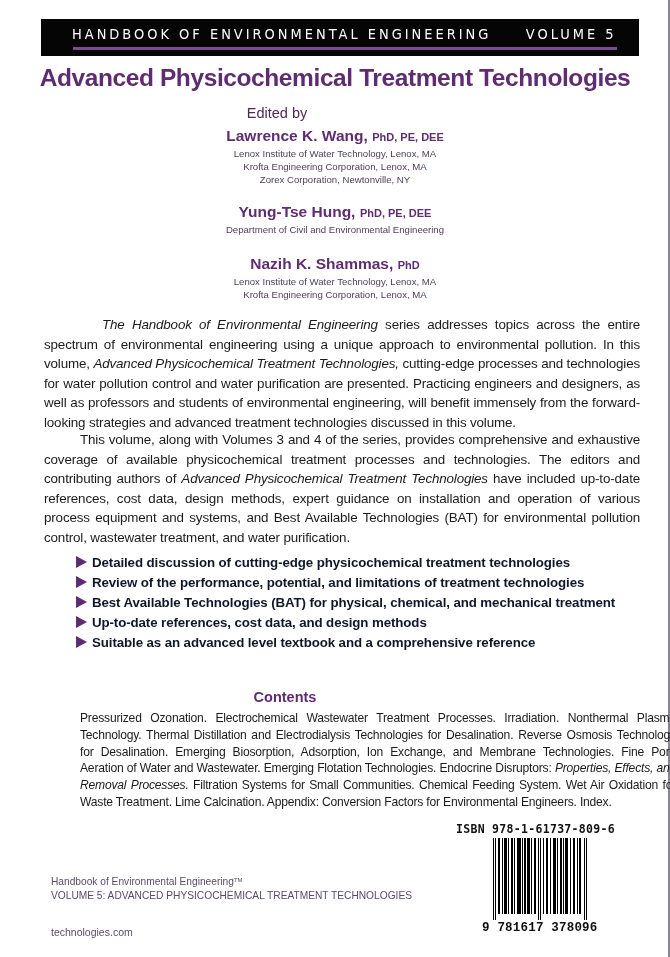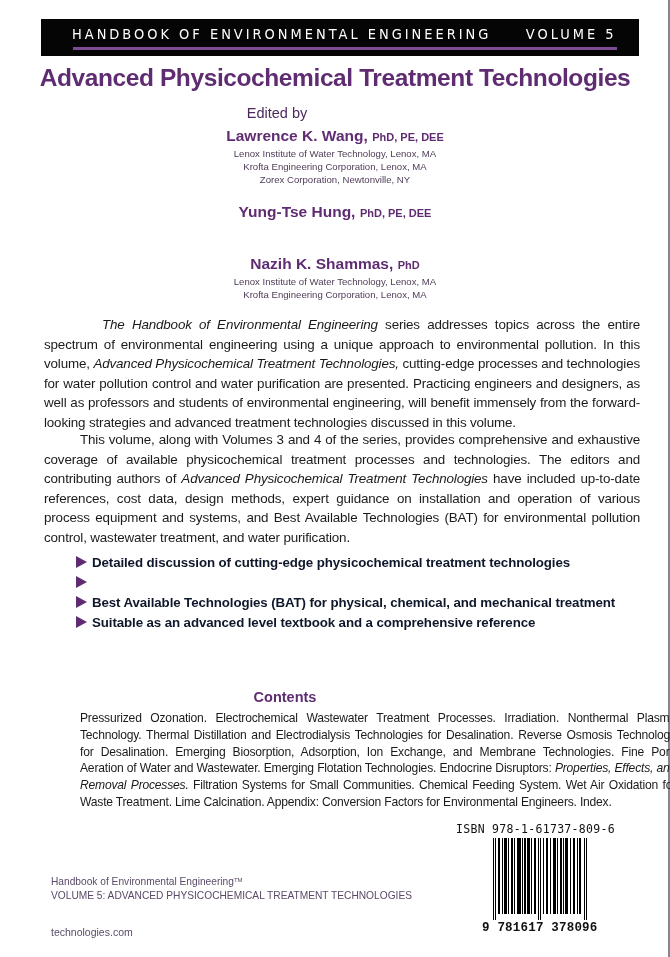--- a/index.html
+++ b/index.html
@@ -52,21 +52,21 @@
     }
     .contents-body {
       position: absolute; left: 44px; width: 596px; top: 710px; font-size: 12.1px; line-height: 16.8px;
       text-align: justify; color: #1b1b1b; letter-spacing: -0.2px; margin-left: 36px;
     }
     .footer-series { position: absolute; left: 51px; top: 873px; color: #5a4a68; font-size: 10.2px; line-height: 14px; }
     .footer-series .tm { font-size: 6px; vertical-align: 3px; }
     .footer-site { position: absolute; left: 51px; top: 926px; color: #5a4a68; font-size: 10.5px; }
     .isbn-text {
       position: absolute; left: 456px; top: 822px; font-family: "DejaVu Sans Mono", monospace;
-      font-size: 11.5px; color: #111; letter-spacing: 0.3px; font-weight: normal;
+      font-size: 11.5px; color: #111; letter-spacing: 0.3px; font-weight: bold;
     }
     .barcode { position: absolute; left: 493px; top: 838px; width: 95px; height: 82px; }
     .barcode-digits {
       position: absolute; left: 482px; top: 921px; font-family: Liberation Mono, monospace;
       font-size: 12.5px; color: #111; font-weight: bold; letter-spacing: 0.2px;
     }
   </style>
 </head>
 <body>
 
@@ -89,20 +89,21 @@
   <div class="aff">Lenox Institute of Water Technology, Lenox, MA</div>
   <div class="aff">Krofta Engineering Corporation, Lenox, MA</div>
   <div class="aff">Zorex Corporation, Newtonville, NY</div>
 </div>
 
 <div class="editor" style="top:202px;">
   <div class="name-line">
     <span class="name">Yung-Tse Hung,</span>
     <span class="creds">PhD, PE, DEE</span>
   </div>
+  <div class="aff">Department of Civil and Environmental Engineering</div>
 </div>
 
 <div class="editor" style="top:254px;">
   <div class="name-line">
     <span class="name">Nazih K. Shammas,</span>
     <span class="creds">PhD</span>
   </div>
   <div class="aff">Lenox Institute of Water Technology, Lenox, MA</div>
   <div class="aff">Krofta Engineering Corporation, Lenox, MA</div>
 </div>
@@ -110,22 +111,23 @@
 <div class="body-text" style="top:315px; text-indent:58px;">
   <i>The Handbook of Environmental Engineering</i><span> series addresses topics across the entire spectrum of environmental engineering using a unique approach to environmental pollution. In this volume, </span><i>Advanced Physicochemical Treatment Technologies,</i><span> cutting-edge processes and technologies for water pollution control and water purification are presented. Practicing engineers and designers, as well as professors and students of environmental engineering, will benefit immensely from the forward-looking strategies and advanced treatment technologies discussed in this volume.</span>
 </div>
 
 <div class="body-text" style="top:430px; text-indent:36px;">
   <span>This volume, along with Volumes 3 and 4 of the series, provides comprehensive and exhaustive coverage of available physicochemical treatment processes and technologies. The editors and contributing authors of </span><i>Advanced Physicochemical Treatment Technologies</i><span> have included up-to-date references, cost data, design methods, expert guidance on installation and operation of various process equipment and systems, and Best Available Technologies (BAT) for environmental pollution control, wastewater treatment, and water purification.</span>
 </div>
 
 <div class="bullets">
   <div class="bullet"><span class="tri"></span><span>Detailed discussion of cutting-edge physicochemical treatment technologies</span></div>
-  <div class="bullet"><span class="tri"></span></div>
+  <div class="bullet"><span class="tri"></span><span>Review of the performance, potential, and limitations of treatment technologies</span></div>
   <div class="bullet"><span class="tri"></span><span>Best Available Technologies (BAT) for physical, chemical, and mechanical treatment</span></div>
+  <div class="bullet"><span class="tri"></span><span>Up-to-date references, cost data, and design methods</span></div>
   <div class="bullet"><span class="tri"></span><span>Suitable as an advanced level textbook and a comprehensive reference</span></div>
 </div>
 
 <div class="contents-heading">Contents</div>
 <div class="contents-body">
   <span>Pressurized Ozonation. Electrochemical Wastewater Treatment Processes. Irradiation. Nonthermal  Plasma Technology. Thermal Distillation and Electrodialysis Technologies for Desalination. Reverse Osmosis Technology for Desalination. Emerging Biosorption, Adsorption, Ion Exchange, and Membrane Technologies. Fine Pore Aeration of Water and Wastewater. Emerging Flotation Technologies. Endocrine Disruptors: </span><i>Properties, Effects, and Removal Processes.</i><span> Filtration Systems for Small Communities. Chemical Feeding System. Wet Air Oxidation for Waste Treatment. Lime Calcination. Appendix: Conversion Factors for Environmental Engineers. Index.</span>
 </div>
 
 <div class="footer-series">
   <div><span>Handbook of Environmental Engineering</span><span class="tm">TM</span></div>

